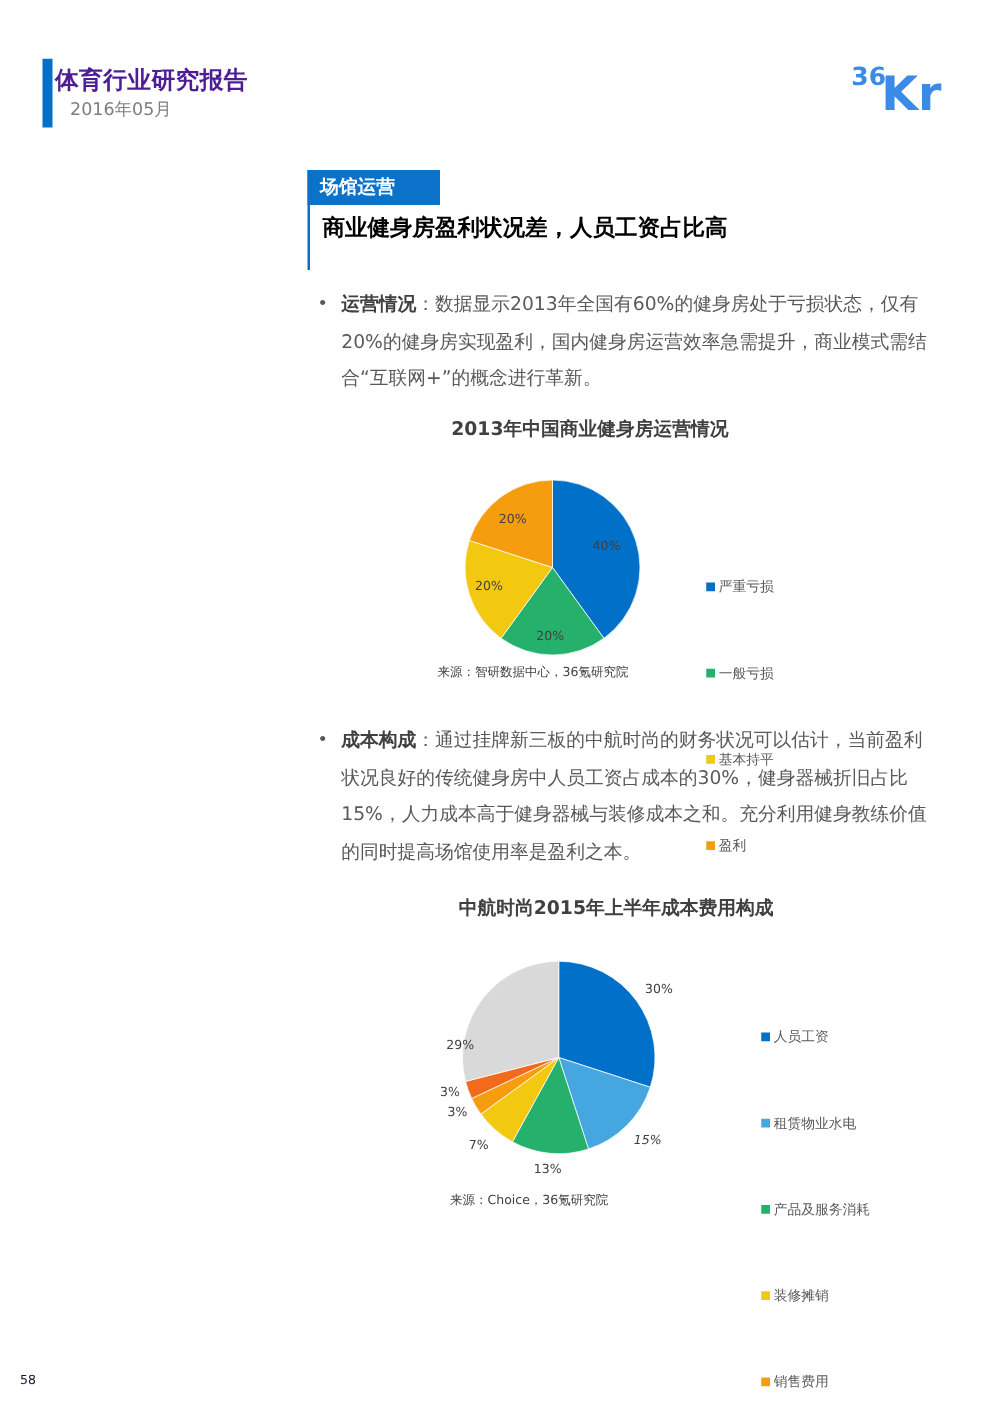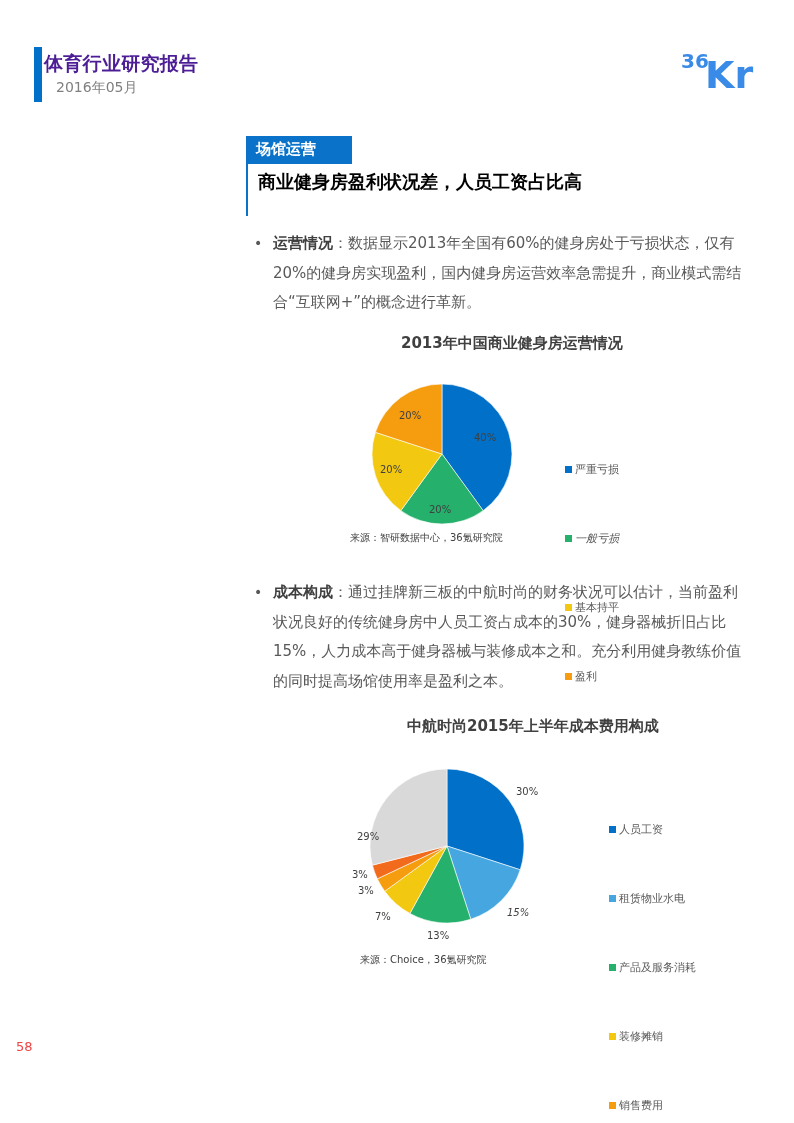--- a/index.html
+++ b/index.html
@@ -14,31 +14,31 @@
 
     .section-tag { position: absolute; left: 246px; top: 136px; width: 106px; height: 28px; background: #0a73c9; color: #fff; font-size: 15px; font-weight: bold; padding: 4px 0 0 10px; }
     .section-vline { position: absolute; left: 246px; top: 136px; width: 2px; height: 80px; background: #0a73c9; }
     .section-heading { position: absolute; left: 258px; top: 170px; font-size: 18px; font-weight: bold; color: #000000; white-space: nowrap; }
 
     .para { position: absolute; left: 254px; width: 494px; font-size: 15px; line-height: 29.5px; color: #595959; }
     .para .bullet { position: absolute; left: 0; top: 0; font-size: 14px; color: #595959; }
     .para .body { margin-left: 19px; }
     .para .lead { font-weight: bold; color: #404040; }
 
-    .chart-title { position: absolute; font-size: 15px; font-weight: bold; color: #404040; white-space: nowrap; margin-left: 40px; }
+    .chart-title { position: absolute; font-size: 15px; font-weight: bold; color: #404040; white-space: nowrap; }
     .chart-source { position: absolute; font-size: 10px; color: #404040; white-space: nowrap; }
 
     .legend { position: absolute; font-size: 11px; color: #595959; }
     .legend-item { display: flex; align-items: center; white-space: nowrap; margin-top: 47px; }
     .legend-swatch { width: 7px; height: 7px; margin-right: 3px; flex-shrink: 0; }
 
     .pie { position: absolute; }
     .pie-label { position: absolute; font-size: 10px; color: #404040; white-space: nowrap; }
 
-    .page-number { position: absolute; left: 16px; top: 1039px; font-size: 13px; color: #ef4444; }
+    .page-number { position: absolute; left: 16px; top: 1099px; font-size: 10px; color: #0f172a; }
   </style>
 </head>
 <body>
 
 <div class="header-bar"></div>
 <div class="report-title">体育行业研究报告</div>
 <div class="report-date">2016年05月</div>
 
 <svg class="logo" viewBox="0 0 84 48">
   <text x="1" y="24" font-family="DejaVu Sans, sans-serif" font-size="20" font-weight="bold" fill="#3a8ae8">36</text>
@@ -67,21 +67,21 @@
     <div class="pie-label" style="left: 429px; top: 504px;">20%</div>
     <div class="pie-label" style="left: 380px; top: 464px;">20%</div>
     <div class="pie-label" style="left: 399px; top: 410px;">20%</div>
   </div>
 
 <div class="legend" id="legend1" style="left:565px; top:411px;">
     <div class="legend-item" style="height: 22px;">
       <span class="legend-swatch" style="background: rgb(0, 112, 200);"></span>
       <span>严重亏损</span>
     </div>
-    <div class="legend-item" style="height: 22px; font-style: italic;">
+    <div class="legend-item" style="height: 22px;">
       <span class="legend-swatch" style="background: rgb(37, 176, 108);"></span>
       <span>一般亏损</span>
     </div>
     <div class="legend-item" style="height: 22px;">
       <span class="legend-swatch" style="background: rgb(242, 200, 17);"></span>
       <span>基本持平</span>
     </div>
     <div class="legend-item" style="height: 22px;">
       <span class="legend-swatch" style="background: rgb(245, 157, 14);"></span>
       <span>盈利</span>

